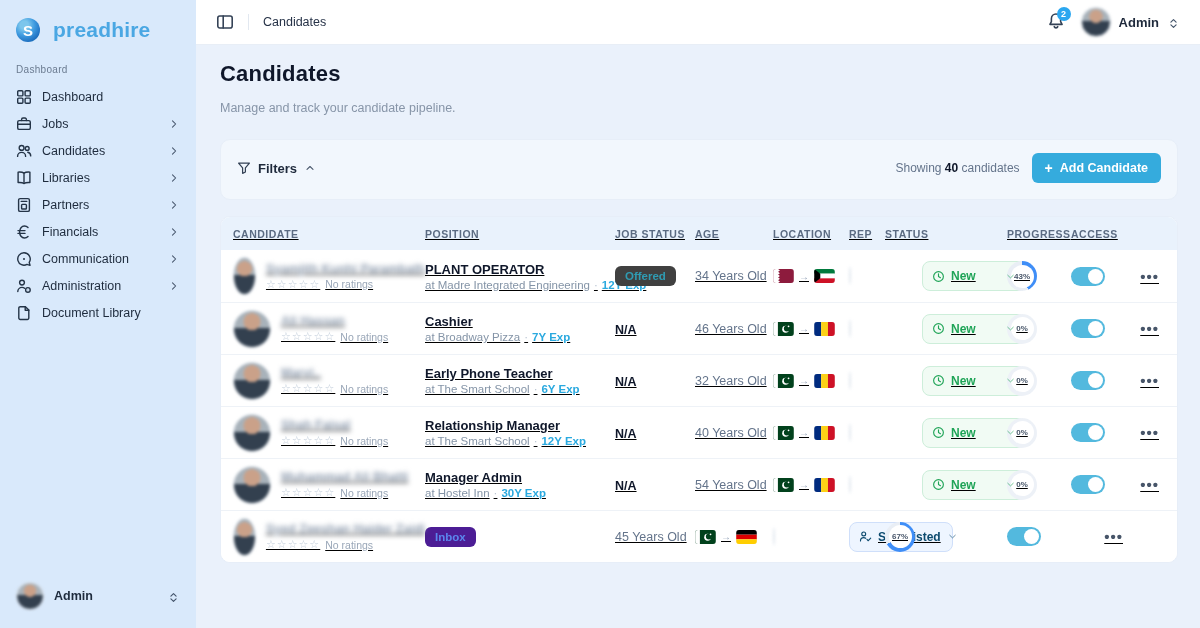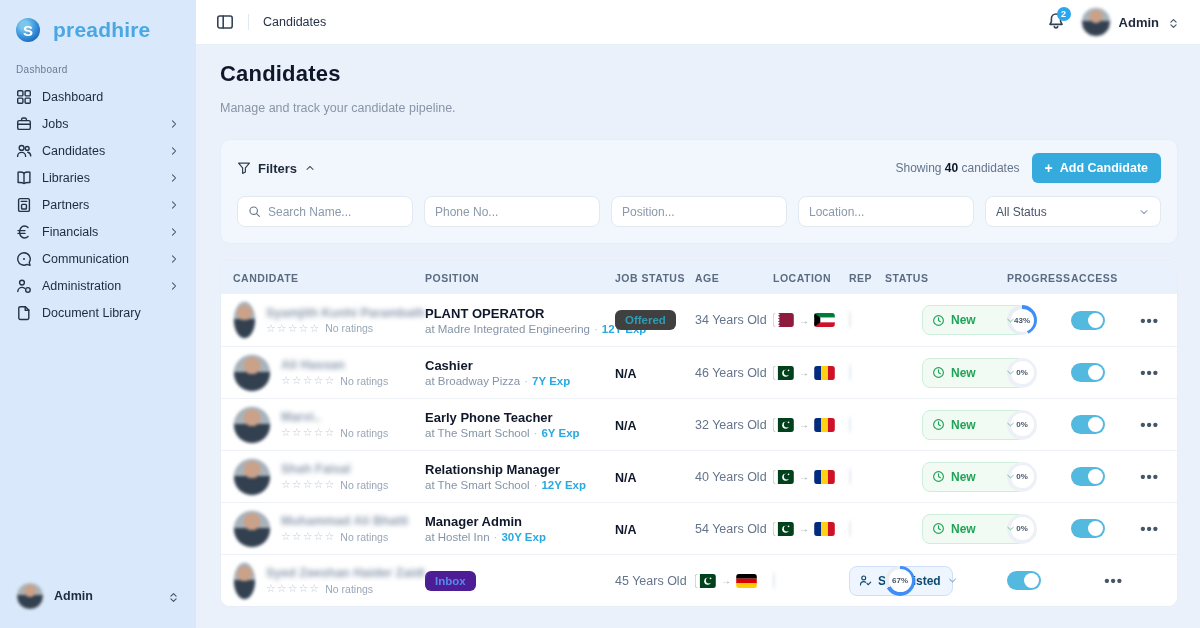--- a/index.html
+++ b/index.html
@@ -66,21 +66,21 @@
   .f-input input { border:none; outline:none; width:100%; font-size:12px; color:#334155; font-family:inherit; background:transparent; }
   .f-input input::placeholder { color:#8b99ab; }
   .s-ic { width:13px; height:13px; color:#64748b; display:flex; flex:0 0 13px; }
   .s-ic svg { width:13px; height:13px; }
   .f-select { flex:1; height:31px; background:#fff; border:1px solid #e3e9f1; border-radius:8px; display:flex; align-items:center; justify-content:space-between; padding:0 10px; cursor:pointer; }
   .f-select span { font-size:12px; color:#475569; }
   .f-select .sel-chev { width:12px; height:12px; color:#94a3b8; display:flex; }
   .f-select .sel-chev svg { width:12px; height:12px; }
 
   
-  .table-card { margin-top:16px; background:#fff; border:1px solid #e7eef8; border-radius:10px; overflow:hidden; }
+  .table-card { margin-top:16px; background:#fff; border:1px solid #e7eef8; border-radius:10px; overflow:hidden;text-decoration:underline; }
   .trow { display:grid; grid-template-columns:192px 190px 80px 78px 76px 36px 122px 64px 58px 1fr; align-items:center; padding:0 12px; }
   .thead { background:#e9f2fc; height:33px; }
   .th { font-size:10.5px; font-weight:700; color:#5b6b82; letter-spacing:0.5px; white-space:nowrap; }
   .tbody-row { height:52px; border-top:1px solid #eef2f7; background:#fff; }
   .tbody-row:first-child { border-top:none; }
 
   .cand-cell { display:flex; align-items:center; gap:10px; }
   .cand-info { display:flex; flex-direction:column; gap:2px; }
   .cand-name { font-size:12.5px; font-weight:600; color:#8d9bae; filter:blur(2.4px); white-space:nowrap; }
   .cand-rating { display:flex; align-items:center; gap:5px; }
@@ -317,49 +317,20 @@
               </span>
           </div>
           <div class="showing">
             <span>Showing</span> <b>40</b> <span>candidates</span>
           </div>
           <button class="add-btn">
             <span class="plus">+</span>
             <span>Add Candidate</span>
           </button>
         </div>
-        <div class="filter-inputs">
-
-          <div class="f-input">
-              <span class="s-ic">
-                <svg viewBox="0 0 16 16" fill="none" stroke="currentColor" stroke-width="1.4" stroke-linecap="round" stroke-linejoin="round">
-                  <circle cx="7" cy="7" r="4.6"></circle>
-                  <path d="M10.5 10.5 14 14"></path>
-                </svg>
-              </span>
-              <input type="text" placeholder="Search Name..." style="">
-            </div>
-            <div class="f-input">
-              <input type="text" placeholder="Phone No..." style="">
-            </div>
-            <div class="f-input">
-              <input type="text" placeholder="Position..." style="">
-            </div>
-            <div class="f-input">
-              <input type="text" placeholder="Location..." style="">
-            </div>
-            <div class="f-select" id="status-select-slot">
-            <span>All Status</span>
-            <span class="sel-chev">
-                <svg viewBox="0 0 16 16" fill="none" stroke="currentColor" stroke-width="1.4" stroke-linecap="round" stroke-linejoin="round">
-                  <path d="M4 6.2l4 3.8 4-3.8"></path>
-                </svg>
-              </span>
-          </div>
-        </div>
       </section>
 
       <section class="table-card">
         <div class="trow thead" id="thead-row">
             <div class="th">CANDIDATE</div>
             <div class="th">POSITION</div>
             <div class="th">JOB STATUS</div>
             <div class="th">AGE</div>
             <div class="th">LOCATION</div>
             <div class="th">REP</div>

